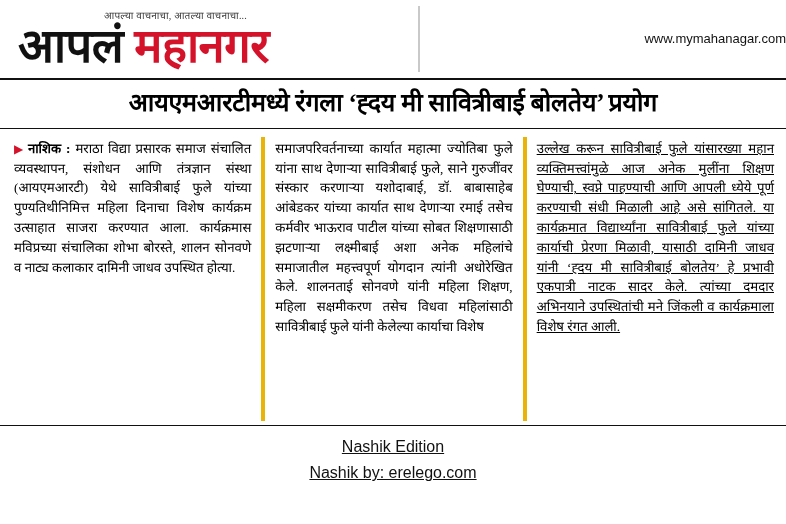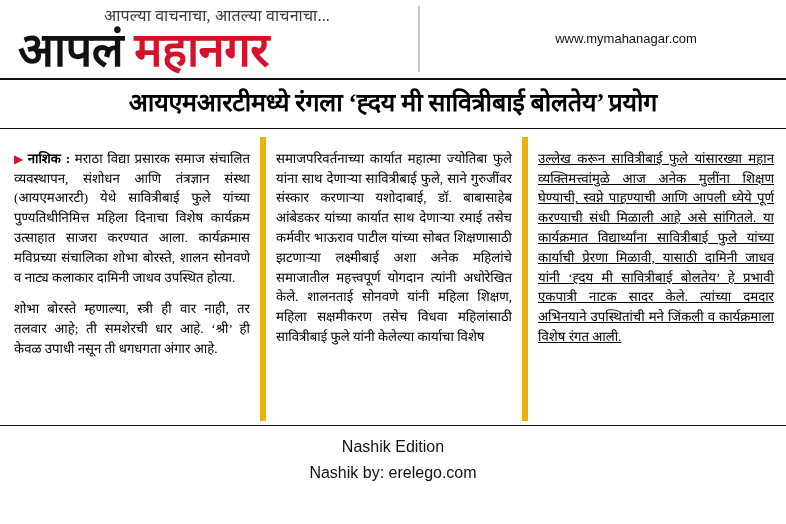--- a/index.html
+++ b/index.html
@@ -33,21 +33,21 @@
   .masthead-left {
     flex: 0 0 400px;
     position: relative;
     padding-left: 18px;
     display: flex;
     flex-direction: column;
     justify-content: center;
   }
   .tagline {
     font-family: "Liberation Serif", serif;
-    font-size: 16px;
+    font-size: 10px;
     color: #3a3a3a;
     letter-spacing: .2px;
     margin-left: 86px;
     margin-bottom: 1px;
     white-space: nowrap;
   }
   .logo-main {
     font-family: "Liberation Serif", serif;
     font-weight: bold;
     font-size: 47px;
@@ -69,21 +69,21 @@
     position: relative;
     display: flex;
     flex-direction: column;
     justify-content: center;
     padding-left: 16px;
   }
   .site-url {
     font-family: "Liberation Sans", sans-serif;
     font-size: 13px;
     color: #111;
-    text-align: center;
+    text-align: right;
     margin-bottom: 2px;
     margin-left: 30px;
   }
   .logo-alt {
     position: relative;
     white-space: nowrap;
     font-family: "Liberation Serif", serif;
     line-height: 1;
   }
   .logo-alt .my {
@@ -131,32 +131,32 @@
     gap: 0;
     height: 100%;
   }
   .col {
     flex: 1 1 0;
     padding: 0 10px;
     box-sizing: border-box;
     position: relative;
   }
   .col + .col {
-    border-left: 6px solid #eab308;
+    border-left: 4px solid #eab308;
   }
   .col:first-child { padding-left: 0; }
   .col:last-child { padding-right: 0; text-decoration: underline; }
 
   .para {
     font-family: "Liberation Serif", serif;
     font-size: 13.2px;
     line-height: 1.5;
     text-align: justify;
     text-justify: inter-word;
-    margin: 12px 0 9px 0;
+    margin: 2px 0 9px 0;
     color: #000;
   }
   .dateline-marker {
     color: #d4132a;
     font-size: 12px;
     margin-right: 3px;
   }
   .dateline {
     font-weight: bold;
   }
@@ -165,20 +165,21 @@
   .footer {
     border-top: 1px solid #111;
     text-align: center;
     padding-top: 8px;
   }
   .footer-line {
     font-family: "Liberation Sans", sans-serif;
     font-size: 16px;
     line-height: 1.65;
     color: #111;
+    text-decoration: underline;
   }
 </style>
 </head>
 <body>
 
 <div class="page">
 
   <div class="masthead">
     <div class="masthead-left">
       <div class="tagline">आपल्या वाचनाचा, आतल्या वाचनाचा...</div>
@@ -192,21 +193,20 @@
 
   <div class="headline-wrap">
     <div class="headline">आयएमआरटीमध्ये रंगला ‘ह्दय मी सावित्रीबाई बोलतेय’ प्रयोग</div>
   </div>
 
   <div class="body-area">
     <div class="columns">
 
       <div class="col">
         <p class="para"><span class="dateline-marker">▶</span><span class="dateline">नाशिक :</span> <span>मराठा विद्या प्रसारक समाज संचालित व्यवस्थापन, संशोधन आणि तंत्रज्ञान संस्था (आयएमआरटी) येथे सावित्रीबाई फुले यांच्या पुण्यतिथीनिमित्त महिला दिनाचा विशेष कार्यक्रम उत्साहात साजरा करण्यात आला. कार्यक्रमास मविप्रच्या संचालिका शोभा बोरस्ते, शालन सोनवणे व नाट्य कलाकार दामिनी जाधव उपस्थित होत्या.</span></p>
-        <p class="para">शोभा बोरस्ते म्हणाल्या, स्त्री ही वार नाही, तर तलवार आहे; ती समशेरची धार आहे. ‘श्री’ ही केवळ उपाधी नसून ती धगधगता अंगार आहे.</p>
       </div>
 
       <div class="col">
         <p class="para">समाजपरिवर्तनाच्या कार्यात महात्मा ज्योतिबा फुले यांना साथ देणाऱ्या सावित्रीबाई फुले, साने गुरुजींवर संस्कार करणाऱ्या यशोदाबाई, डॉ. बाबासाहेब आंबेडकर यांच्या कार्यात साथ देणाऱ्या रमाई तसेच कर्मवीर भाऊराव पाटील यांच्या सोबत शिक्षणासाठी झटणाऱ्या लक्ष्मीबाई अशा अनेक महिलांचे समाजातील महत्त्वपूर्ण योगदान त्यांनी अधोरेखित केले. शालनताई सोनवणे यांनी महिला शिक्षण, महिला सक्षमीकरण तसेच विधवा महिलांसाठी सावित्रीबाई फुले यांनी केलेल्या कार्याचा विशेष</p>
       </div>
 
       <div class="col">
         <p class="para">उल्लेख करून सावित्रीबाई फुले यांसारख्या महान व्यक्तिमत्त्वांमुळे आज अनेक मुलींना शिक्षण घेण्याची, स्वप्ने पाहण्याची आणि आपली ध्येये पूर्ण करण्याची संधी मिळाली आहे असे सांगितले. या कार्यक्रमात विद्यार्थ्यांना सावित्रीबाई फुले यांच्या कार्याची प्रेरणा मिळावी, यासाठी दामिनी जाधव यांनी ‘ह्दय मी सावित्रीबाई बोलतेय’ हे प्रभावी एकपात्री नाटक सादर केले. त्यांच्या दमदार अभिनयाने उपस्थितांची मने जिंकली व कार्यक्रमाला विशेष रंगत आली.</p>
       </div>
 

